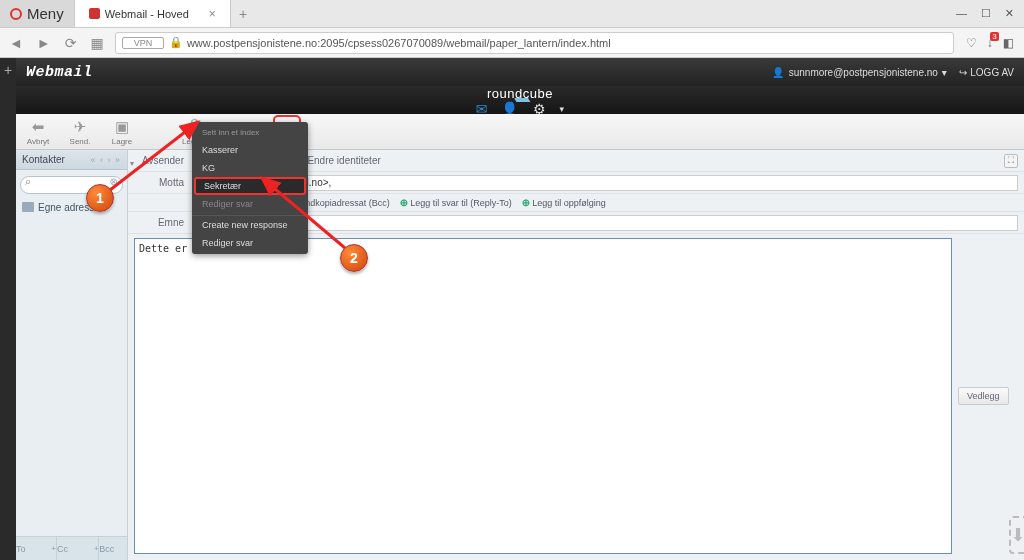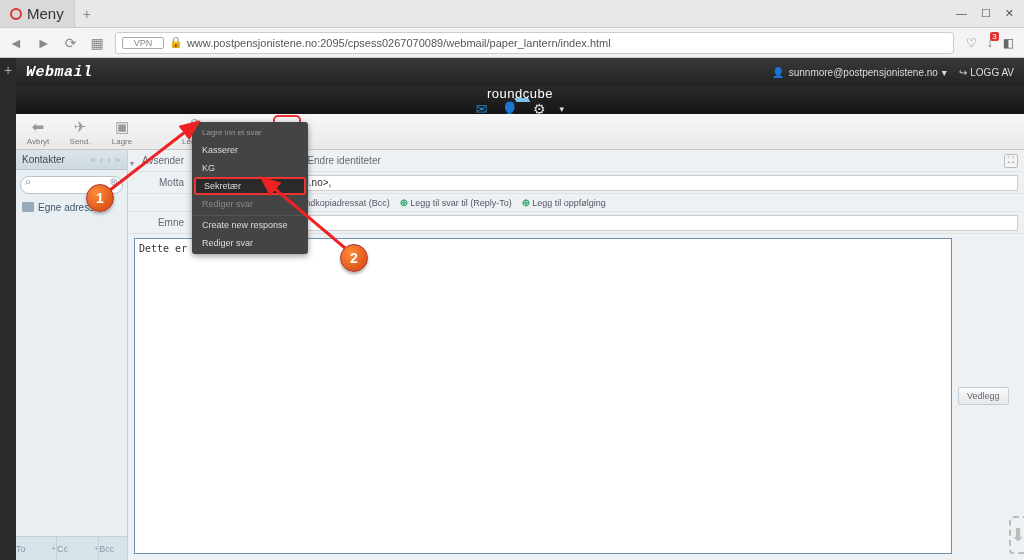--- a/index.html
+++ b/index.html
@@ -100,20 +100,25 @@
 svg.anno { position: absolute; z-index: 55; pointer-events: none; }
 </style>
 </head>
 <body>
 
 <div class="browser-bar">
   <div class="tab-bar">
     <div class="menu-tab">
       <span class="o-icon"></span>
       <span>Meny</span>
+    </div>
+    <div class="page-tab">
+      <span class="fav"></span>
+      <span>Webmail - Hoved</span>
+      <span class="close">×</span>
     </div>
     <div class="new-tab">+</div>
   </div>
   <div class="win-ctrl">
     <span>—</span>
     <span>☐</span>
     <span>✕</span>
   </div>
 </div>
 
@@ -272,21 +277,21 @@
         <div class="attach-col">
           <div class="attach-btn">Vedlegg</div>
           <div class="drop-zone">⬇</div>
         </div>
       </div>
     </div>
   </div>
 </div>
 
 <div class="dd-menu">
-  <div class="dd-item header-i">Lagre inn et svar</div>
+  <div class="dd-item header-i">Sett inn et index</div>
   <div class="dd-item">Kasserer</div>
   <div class="dd-item">KG</div>
   <div class="dd-item sel">Sekretær</div>
   <div class="dd-item" style="color:#888">Rediger svar</div>
   <div class="dd-item sep">Create new response</div>
   <div class="dd-item">Rediger svar</div>
 </div>
 
 <div class="bubble" style="left:86px; top:184px">1</div>
 <div class="bubble" style="left:340px; top:244px">2</div>

